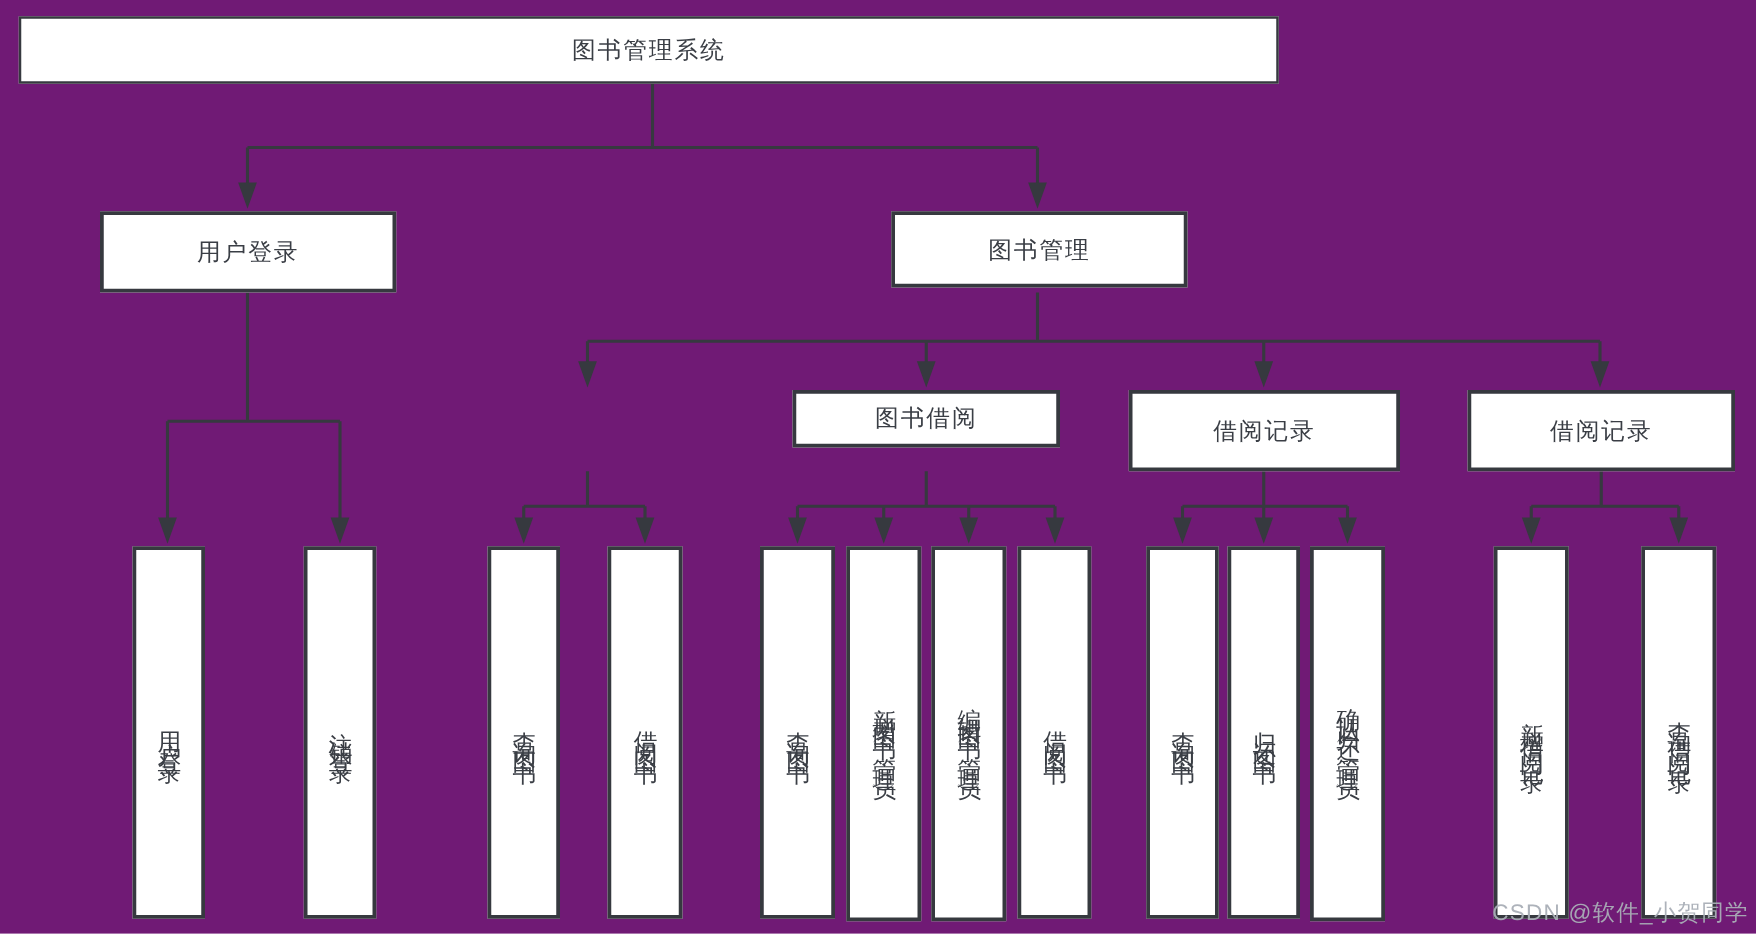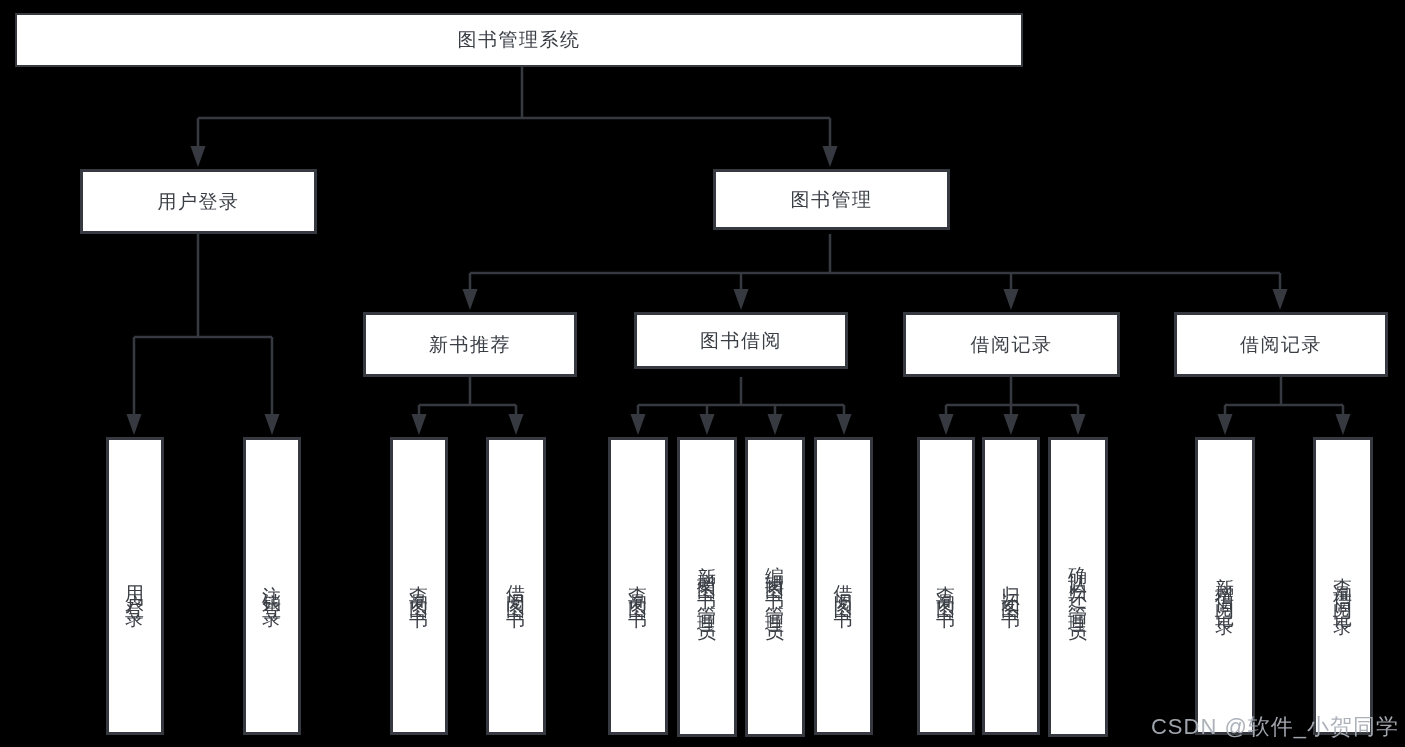--- a/index.html
+++ b/index.html
@@ -1,32 +1,32 @@
 <!DOCTYPE html>
 <html lang="zh"><head>
 <meta charset="utf-8">
 <style>
   html,body{margin:0;padding:0;background:#fff;}
   #stage{
-    position:relative;width:1405px;height:747px;background:#000000;overflow:hidden;
+    position:relative;width:1405px;height:747px;background:#701a75;overflow:hidden;
     font-family:"Liberation Sans",sans-serif;color:#3a3e45;
   }
   #connectors{position:absolute;left:0;top:0;width:1405px;height:747px;}
   .node{
     position:absolute;box-sizing:border-box;border:3px solid #36393f;background:#ffffff;
     display:flex;align-items:center;justify-content:center;text-align:center;
   }
   .node.root{border-width:2.5px;}
   .node.h span{font-size:19px;letter-spacing:1.5px;white-space:nowrap;}
   .node.v span{
     writing-mode:vertical-rl;text-orientation:mixed;
     font-size:19px;letter-spacing:0.42em;line-height:1;white-space:nowrap;
   }
   #watermark{
-    position:absolute;right:6px;bottom:5px;font-size:22px;letter-spacing:1px;
+    position:absolute;right:6px;bottom:5px;font-size:18px;letter-spacing:1px;
     color:rgba(169,174,182,0.95);white-space:nowrap;
   }
 </style>
 </head>
 <body>
 
 <div id="stage">
 
   <svg id="connectors" viewBox="0 0 1405 747" aria-hidden="true">
     <path d="M522 67 V118 M198 118 H830 M198 118 V148 M830 118 V148
@@ -67,24 +67,21 @@
     <span>图书管理系统</span>
   </div>
 
   <div class="node h" style="left:80px;top:169px;width:237px;height:65px">
     <span>用户登录</span>
   </div>
   <div class="node h" style="left:713px;top:169px;width:237px;height:61px">
     <span>图书管理</span>
   </div>
 
-  <div class="node h" style="left:363px;top:312px;width:214px;height:65px">
-    <span>新书推荐</span>
-  </div>
-  <div class="node h" style="left:634px;top:312px;width:214px;height:57px">
+  <div class="node h" style="left:634px;top:312px;width:214px;height:46px">
     <span>图书借阅</span>
   </div>
   <div class="node h" style="left:903px;top:312px;width:217px;height:65px">
     <span>借阅记录</span>
   </div>
   <div class="node h" style="left:1174px;top:312px;width:214px;height:65px">
     <span>借阅记录</span>
   </div>
 
   <div class="node v" style="left:106px;top:437px;width:58px;height:298px">

